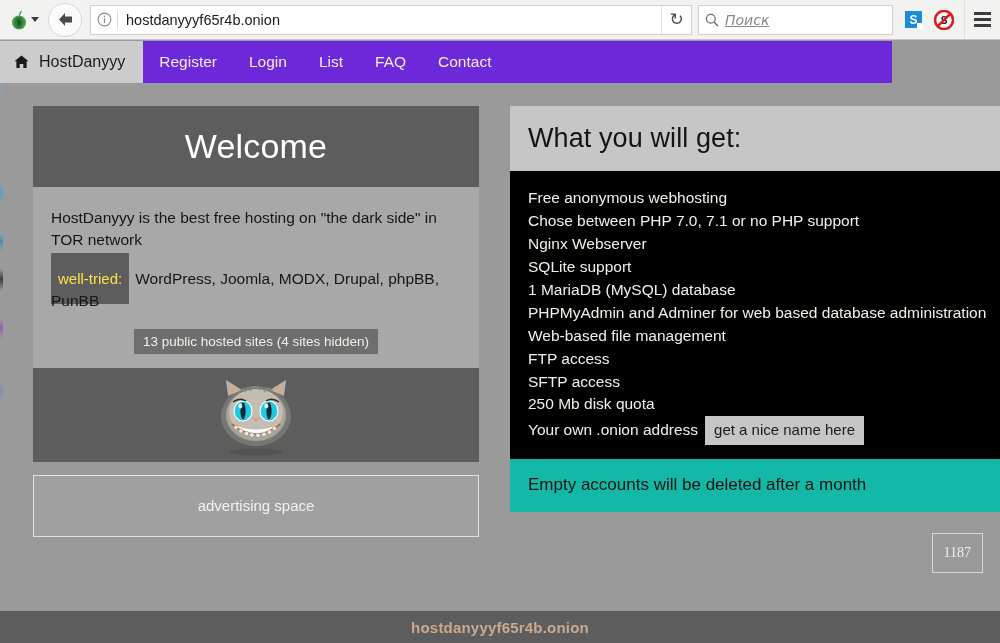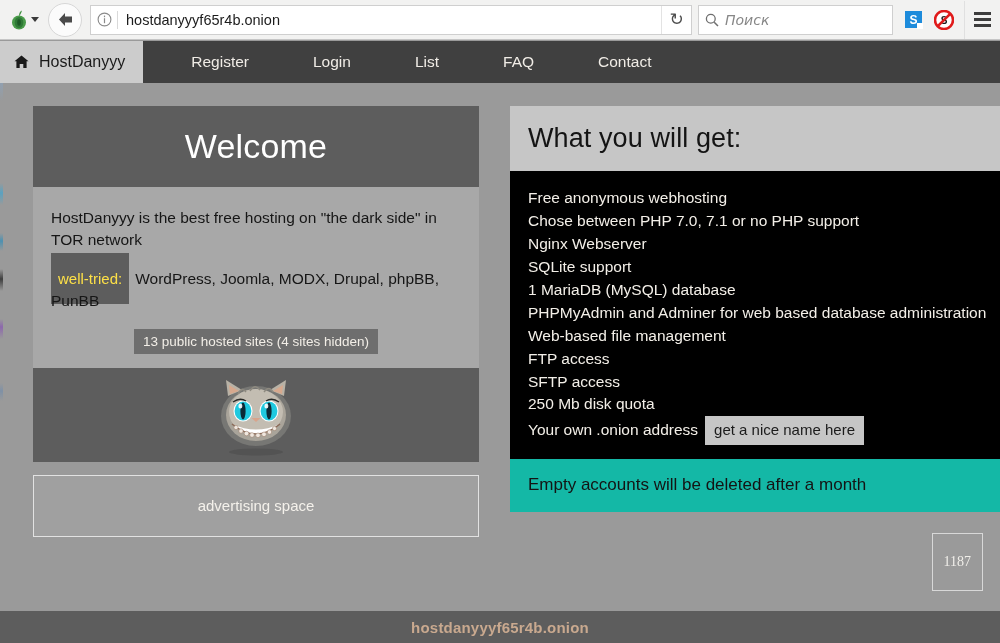--- a/index.html
+++ b/index.html
@@ -56,20 +56,21 @@
     width: 195px; height: 30px; margin-left: 6px; background: #ffffff;
     border: 1px solid #cfcfcf; display: flex; align-items: center;
   }
   .search-icon-wrap {
     width: 26px; display: flex; align-items: center; justify-content: center;
     color: #6e6e6e;
   }
   .search-ph {
     font-size: 14px; color: #878787; font-style: italic;
     font-family: "DejaVu Sans", sans-serif;
+    text-decoration: underline;
   }
   .ext-icons { display: flex; align-items: center; gap: 12px; margin-left: 12px; }
   .ext-https {
     width: 17px; height: 17px; background: #1d8bdb; color: #ffffff;
     font-size: 12px; font-weight: bold; display: flex;
     align-items: center; justify-content: center; position: relative;
   }
   .ext-https::after {
     content: ""; position: absolute; right: -1px; bottom: -1px;
     width: 6px; height: 6px; background: #ffffff;
@@ -77,22 +78,22 @@
   .ext-noscript { width: 20px; height: 20px; display: block; }
   .menu-btn {
     width: 36px; height: 38px; display: flex; flex-direction: column;
     align-items: center; justify-content: center; gap: 3px; margin-left: 10px;
     border-left: 1px solid #e0e0e0;
   }
   .menu-btn span { width: 17px; height: 3px; background: #3d3d3d; display: block; }
 
   
   .site-nav {
-    position: absolute; left: 0; top: 41px; width: 1000px; height: 42px;
-    background: #404040; display: flex; align-items: stretch; gap: 32px;
+    position: absolute; left: 0; top: 41px; width: 892px; height: 42px;
+    background: #6d28d9; display: flex; align-items: stretch;
   }
   .brand {
     background: #cccccc; color: #1a1a1a; display: flex; align-items: center;
     gap: 10px; padding: 0 18px 0 14px; font-size: 16px;
   }
   .home-icon { width: 15px; height: 14px; display: block; }
   .nav-item {
     display: flex; align-items: center; padding: 0 16px;
     color: #f0ece6; font-size: 15.5px;
   }
@@ -169,21 +170,21 @@
   .feature-line { white-space: nowrap; }
   .feature-wrap { white-space: normal; }
   .onion-name-btn {
     display: inline-block; background: #c6c6c6; color: #1b1b1b;
     font-size: 15px; padding: 3px 9px; margin-left: 7px;
   }
 
   .counter-badge {
     position: absolute; right: 17px; top: 450px;
     border: 1px solid #d8d8d8; color: #f0eee9; background: transparent;
-    font-size: 14px; padding: 20px 11px;
+    font-size: 14px; padding: 11px 11px;
     font-family: "Liberation Serif", serif;
   }
 
   .footer {
     position: absolute; left: 0; top: 611px; width: 1000px; height: 32px;
     background: #5d5d5d; display: flex; align-items: center;
     justify-content: center;
   }
   .footer-text {
     color: #c9a98f; font-size: 15px; font-weight: bold;

